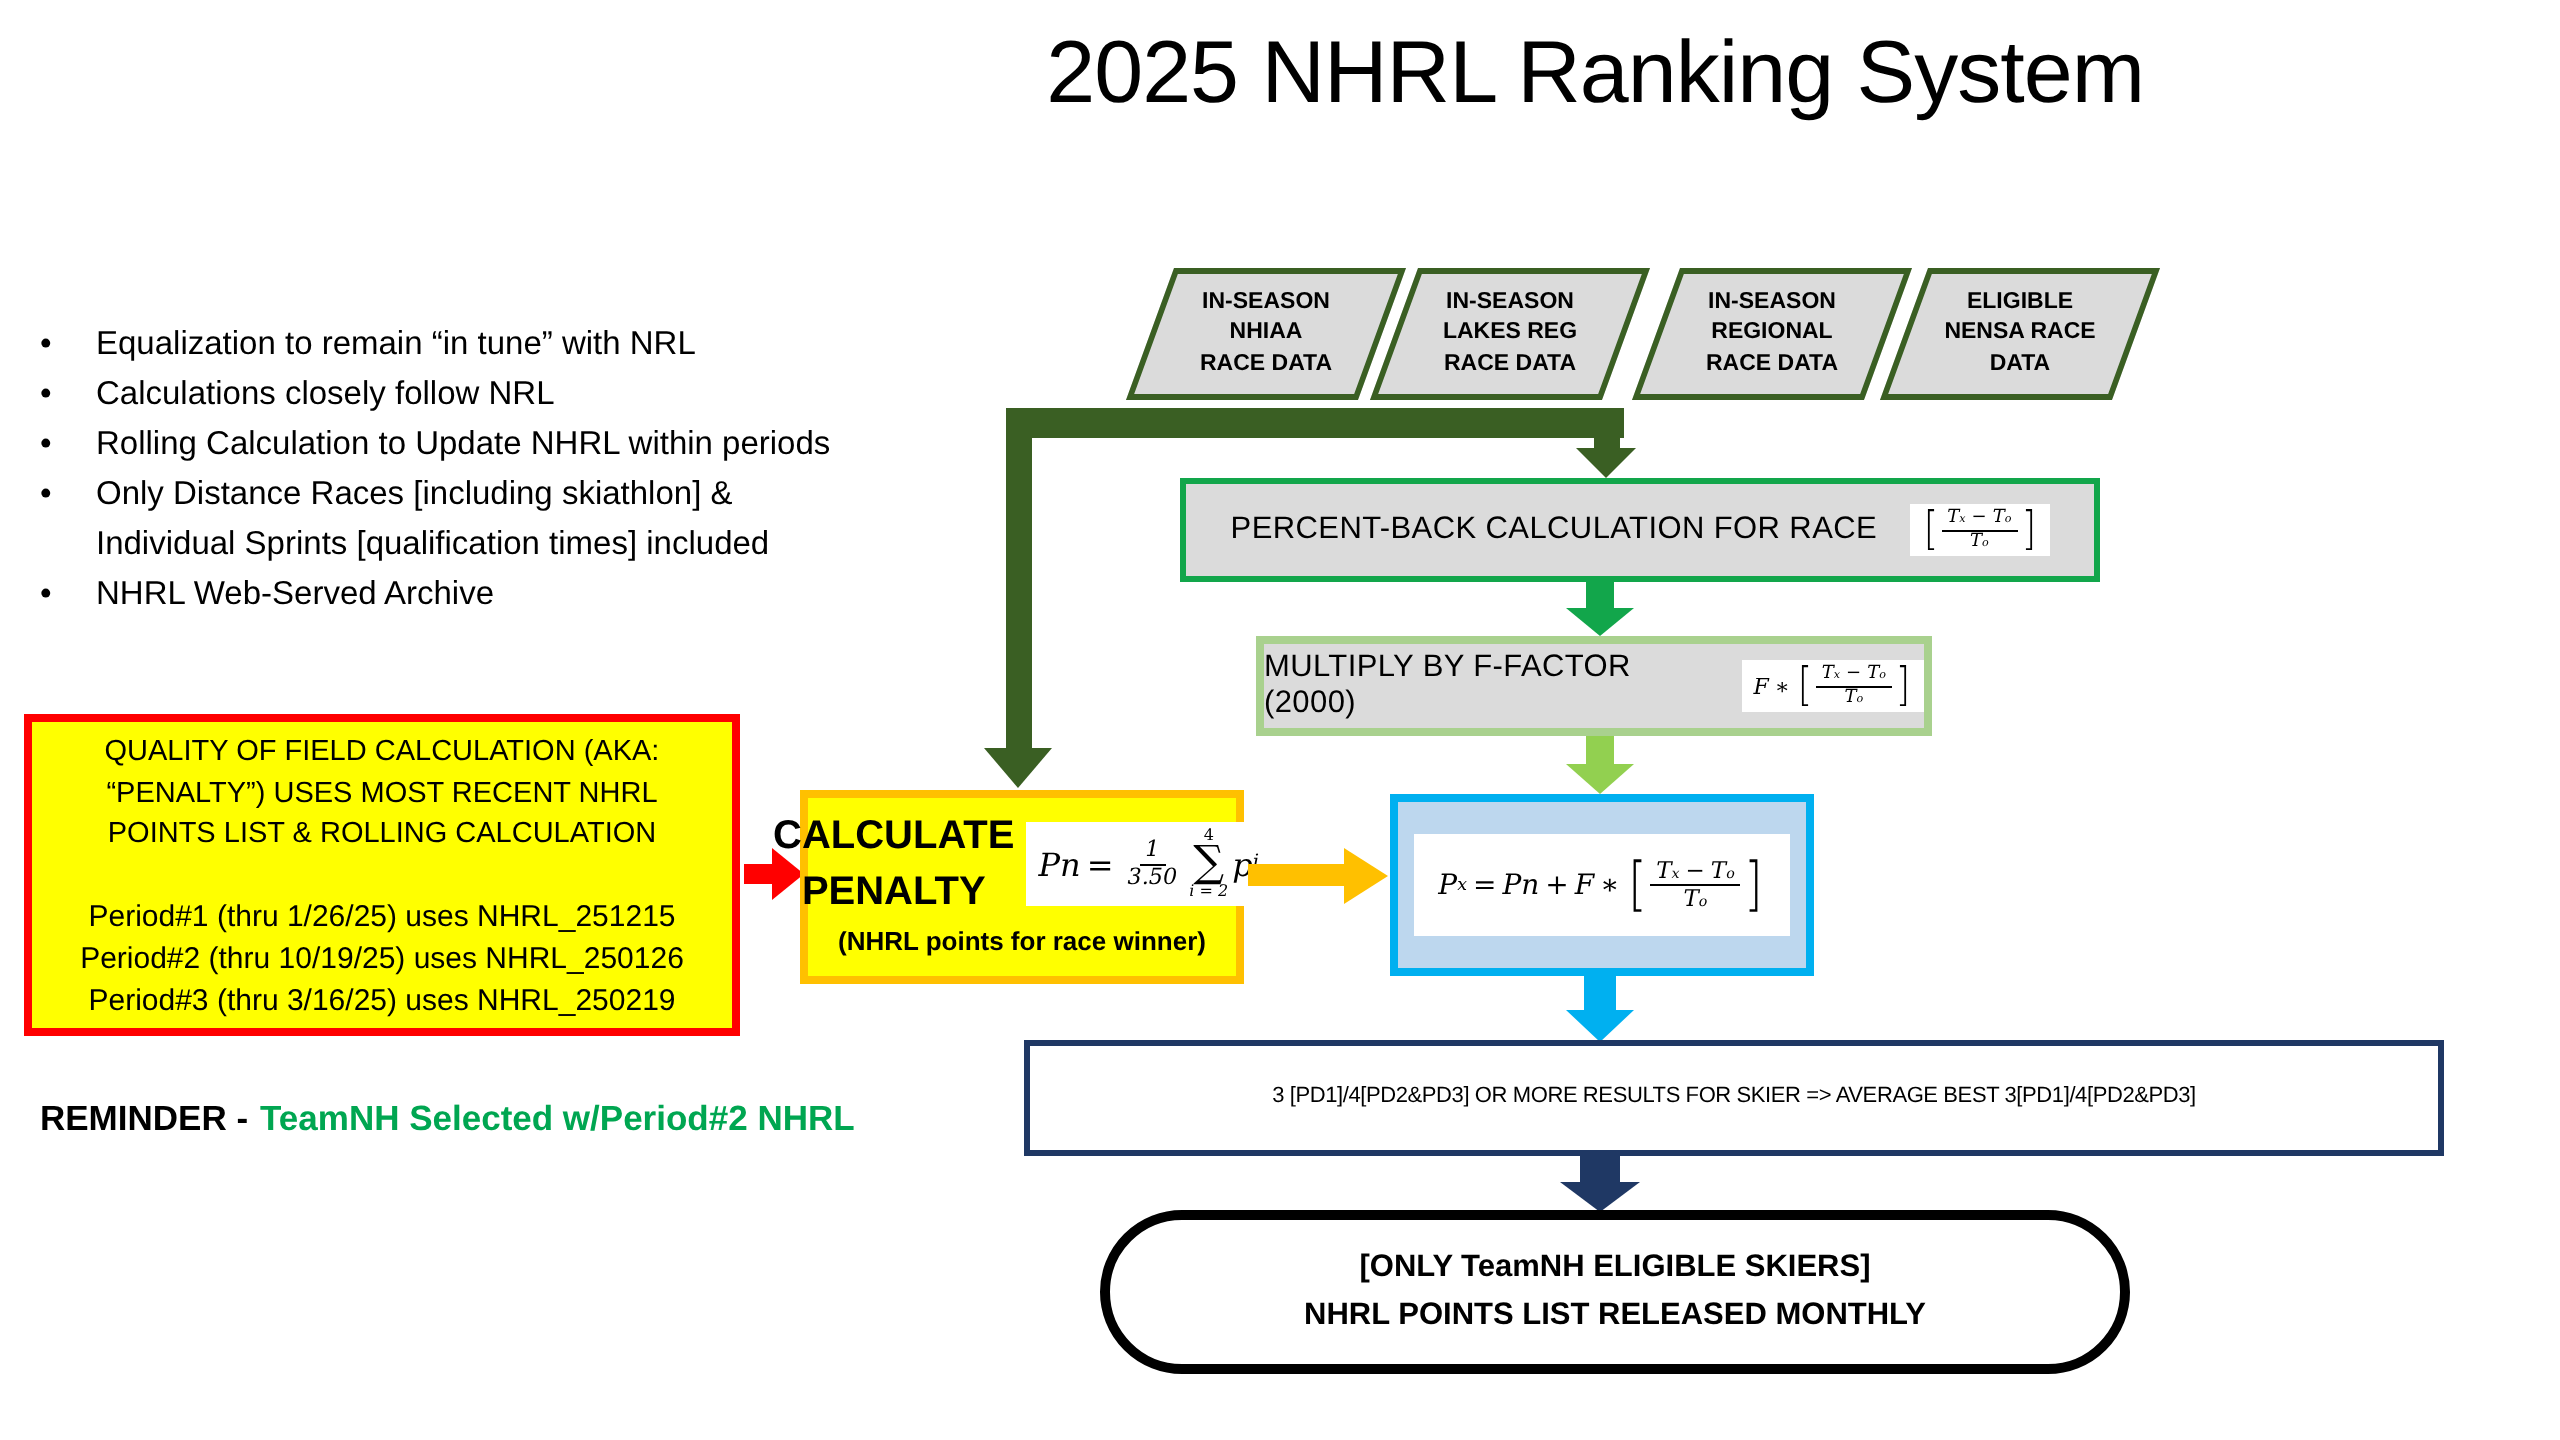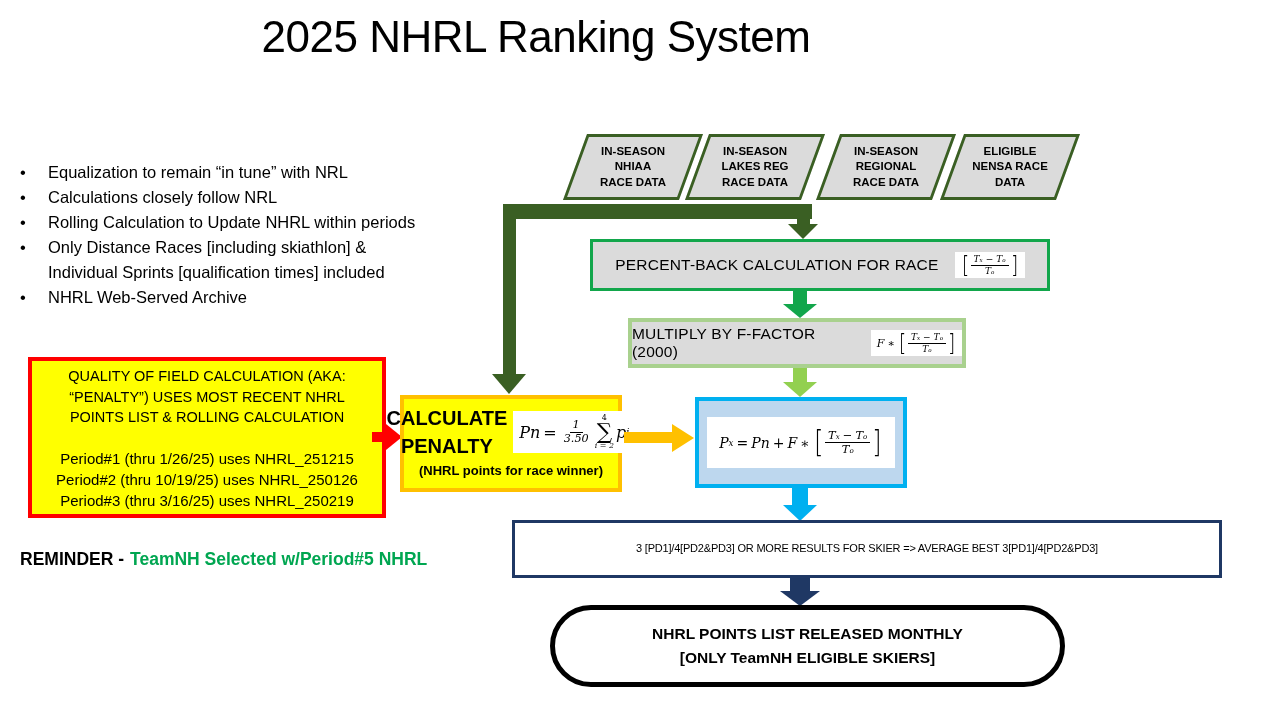--- a/index.html
+++ b/index.html
@@ -5,34 +5,34 @@
   * { box-sizing: border-box; margin: 0; padding: 0; }
   body { background: #ffffff; }
   .slide {
     position: relative; width: 1280px; height: 720px; background: #ffffff;
     font-family: "Liberation Sans", sans-serif; color: #000; overflow: hidden;
   }
   .abs { position: absolute; }
 
   
   .title {
-    left: 0; top: 12px; width: 1072px; text-align: center;
+    left: 0; top: 12px; width: 1072px; text-align: right;
     font-size: 44px; font-weight: 500; letter-spacing: -0.5px; color: #000;
   }
 
   
   .lp { left: 20px; top: 160px; width: 500px; }
   .lp-heading { font-size: 17.5px; font-weight: 700; margin-bottom: 6px; }
   .bullet-row { display: flex; font-size: 16.5px; line-height: 25px; }
   .bullet-mark { width: 28px; flex: 0 0 28px; }
   .bullet-cont { padding-left: 28px; font-size: 16.5px; line-height: 25px; }
 
   
   .redbox {
-    left: 28px; top: 357px; width: 358px; height: 161px;
+    left: 12px; top: 357px; width: 358px; height: 161px;
     background: #FFFF00; border: 4px solid #FF0000;
     text-align: center; font-size: 14.5px; line-height: 1.42; padding-top: 5px;
   }
   .redbox .periods { margin-top: 20px; font-size: 15px; }
 
   
   .reminder { left: 20px; top: 549px; font-size: 17.5px; font-weight: 700; }
   .reminder .hl { color: #00A651; margin-left: 6px; }
   .goodnews { left: 20px; top: 600px; width: 520px; }
   .goodnews .gn-line { font-size: 17.5px; font-weight: 700; line-height: 25px; }
@@ -157,21 +157,21 @@
     <div>“PENALTY”) USES MOST RECENT NHRL</div>
     <div>POINTS LIST &amp; ROLLING CALCULATION</div>
     <div class="periods">
       <div>Period#1 (thru 1/26/25) uses NHRL_251215</div>
       <div>Period#2 (thru 10/19/25) uses NHRL_250126</div>
       <div>Period#3 (thru 3/16/25) uses NHRL_250219</div>
     </div>
   </div>
 
   <div class="abs reminder">
-    <span>REMINDER -</span><span class="hl">TeamNH Selected w/Period#5 NHRL</span>
+    <span>REMINDER -</span><span class="hl">TeamNH Selected w/Period#2 NHRL</span>
   </div>
 
 
   <div class="pgram" style="left:575px">
     <div class="pgram-label">
       <span>IN-SEASON</span>
       <span>NHIAA</span>
       <span>RACE DATA</span>
     </div>
   </div>
@@ -315,17 +315,17 @@
   <div class="tri tri-down-cy" style="left:783px; top:505px"></div>
 
   <div class="abs resultsbox">
     <div>3 [PD1]/4[PD2&amp;PD3] OR MORE RESULTS FOR SKIER =&gt; AVERAGE BEST 3[PD1]/4[PD2&amp;PD3]</div>
   </div>
 
   <div class="bar" style="left:790px; top:578px; width:20px; height:14px; background:#1F3864"></div>
   <div class="tri tri-down-nv" style="left:780px; top:591px"></div>
 
   <div class="abs stadium">
+    <div>[ONLY TeamNH ELIGIBLE SKIERS]</div>
     <div>NHRL POINTS LIST RELEASED MONTHLY</div>
-    <div>[ONLY TeamNH ELIGIBLE SKIERS]</div>
   </div>
 
 </div>
 
 </body></html>

